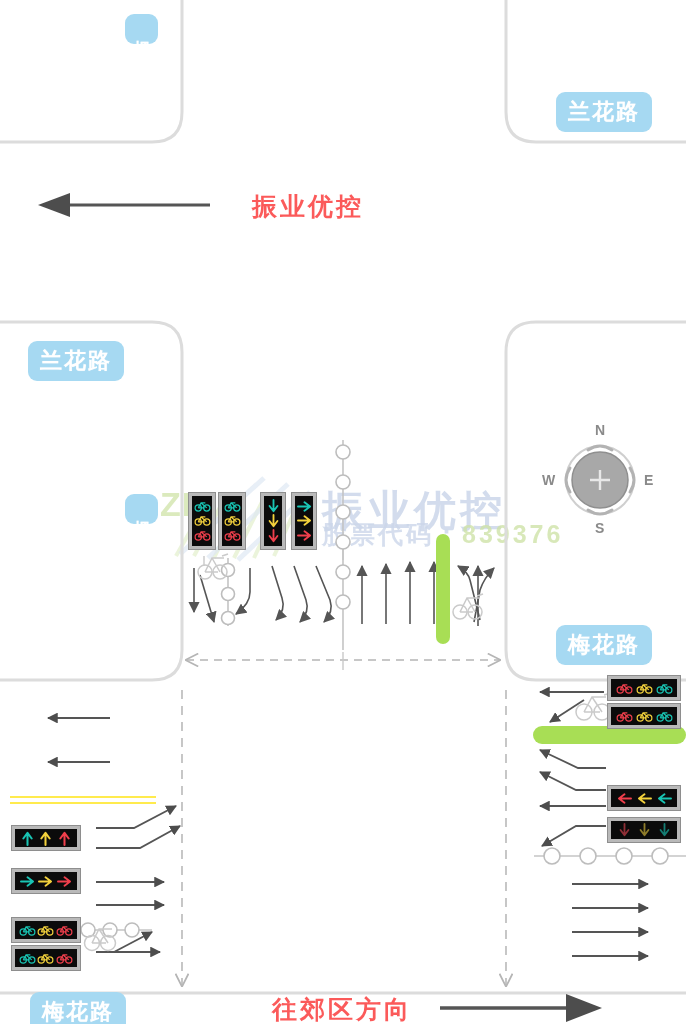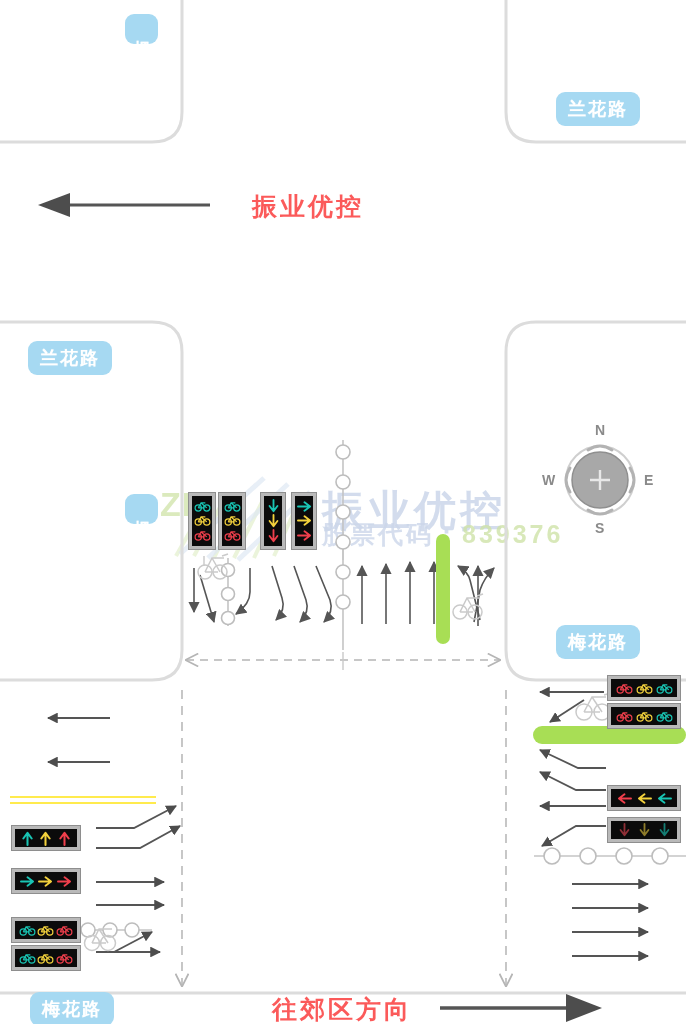--- a/index.html
+++ b/index.html
@@ -15,21 +15,21 @@
   .road-chip {
     position: absolute;
     background: #a6d9f2;
     color: #ffffff;
     font-weight: bold;
     border-radius: 9px;
     display: flex; align-items: center; justify-content: center;
     letter-spacing: 2px;
     text-shadow: 0 0 1px rgba(255,255,255,.5);
   }
-  .road-chip.horiz { font-size: 18px; padding: 5px 12px; }
+  .road-chip.horiz { font-size: 22px; padding: 5px 12px; }
   .road-chip.vert  { font-size: 17px; padding: 12px 5px; writing-mode: vertical-rl; line-height: 1.35; }
 
   
   .dir-text {
     position: absolute; color: #fb5a5a; font-weight: bold;
     font-size: 25px; letter-spacing: 3px; white-space: nowrap;
   }
 
   
   .sig {

